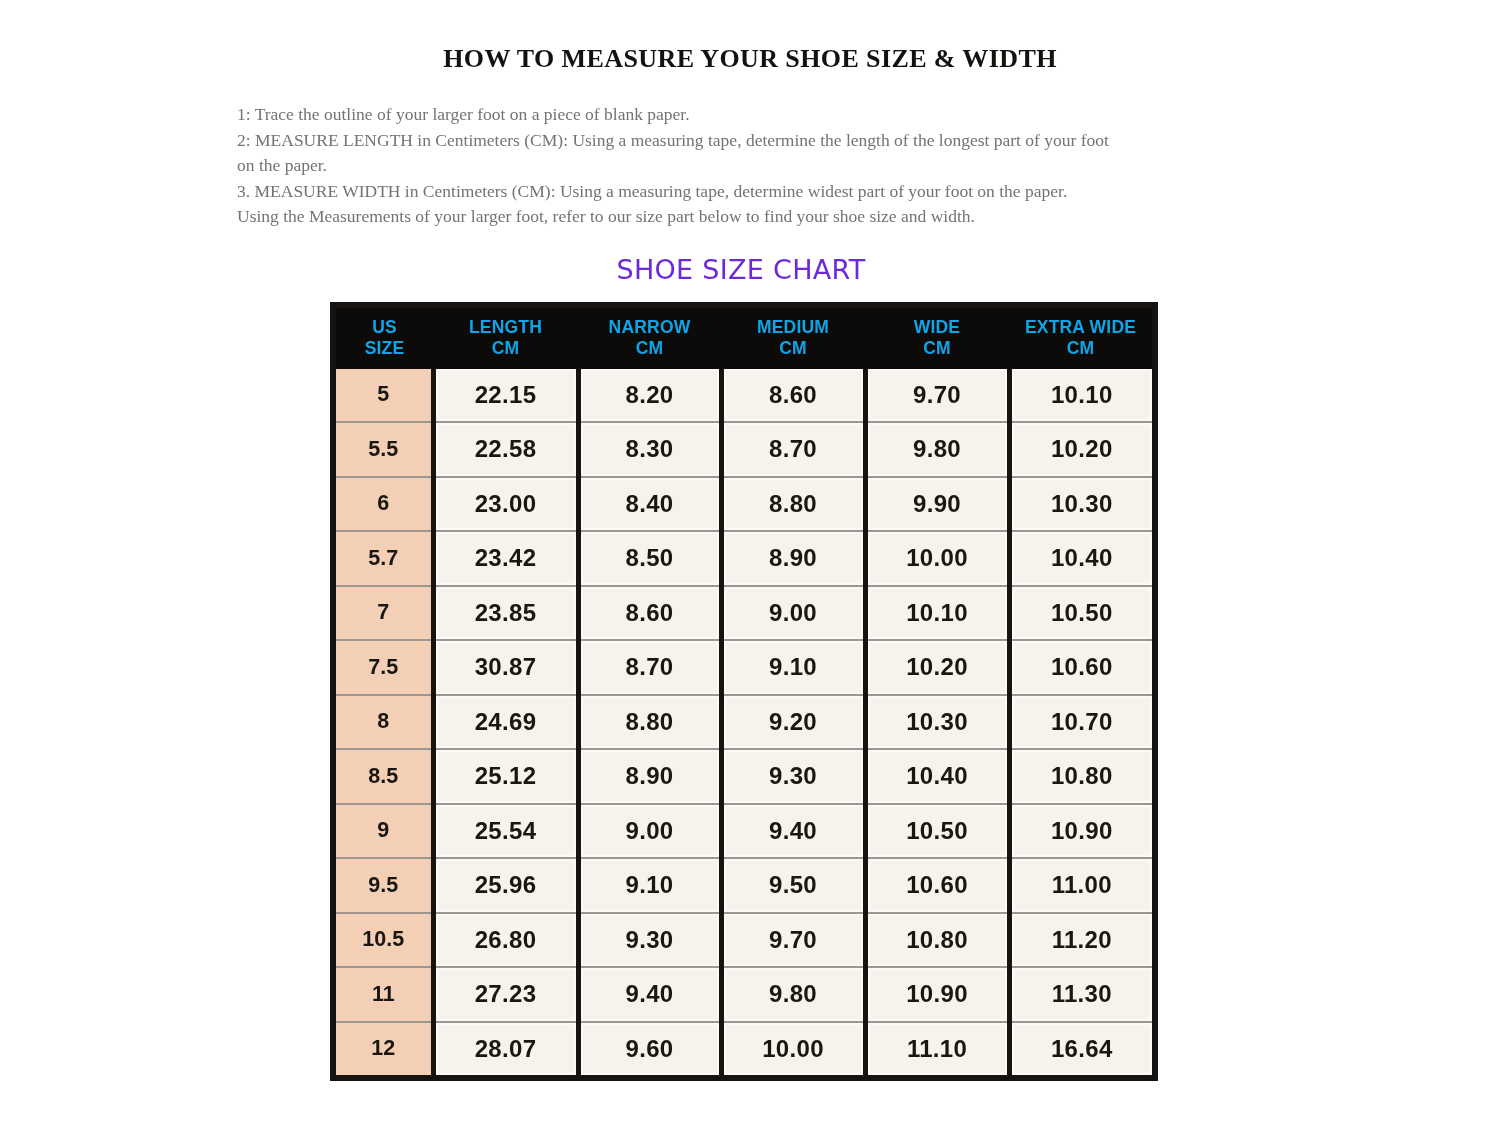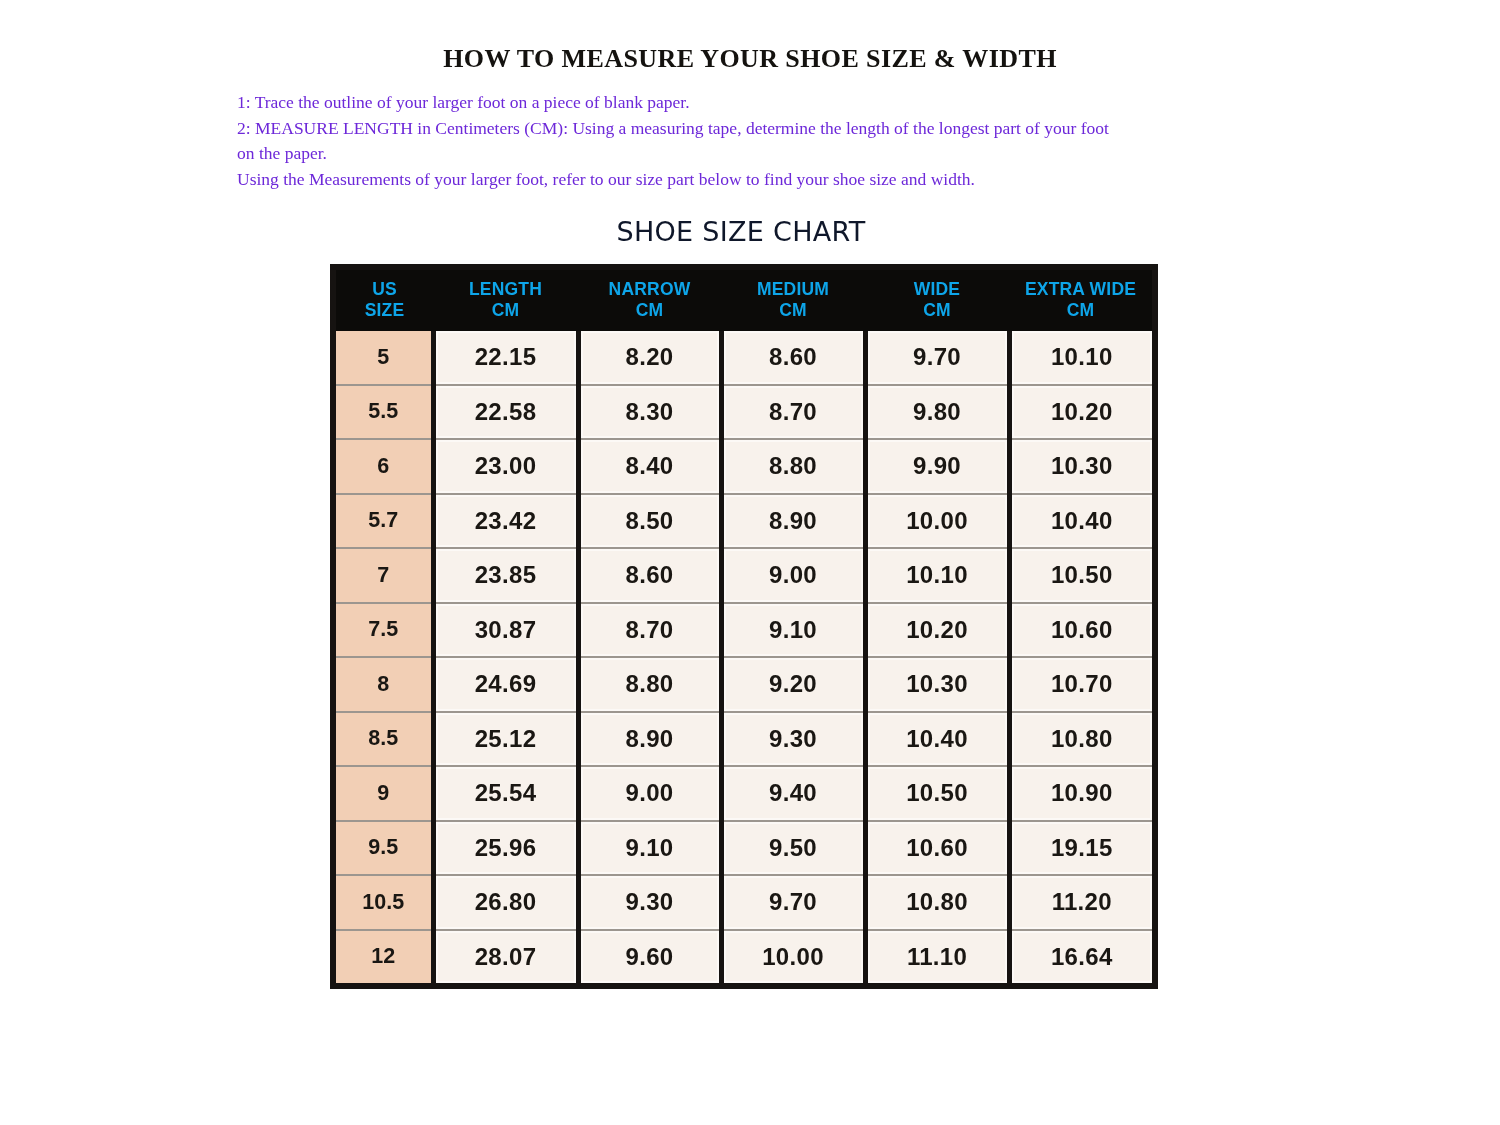--- a/index.html
+++ b/index.html
@@ -21,38 +21,38 @@
     margin: 0;
     padding-top: 44px;
     text-align: center;
     font-family: "Liberation Serif", serif;
     font-weight: bold;
     font-size: 26px;
     letter-spacing: 0.4px;
     color: #14120f;
   }
   .instructions {
-    margin: 16px 0 0 237px;
+    margin: 28px 0 0 237px;
     width: 990px;
     font-size: 17.5px;
     line-height: 25.5px;
-    color: #6d28d9;
+    color: #737373;
   }
   .instructions .line { margin: 0; }
   .chart-heading {
     margin: 0;
     padding-top: 24px;
     width: 822px;
     margin-left: 330px;
     text-align: center;
     font-family: "DejaVu Sans", sans-serif;
     font-weight: normal;
     font-size: 27px;
     letter-spacing: 0.3px;
-    color: #0f172a;
+    color: #6d28d9;
   }
   .table-wrap {
     margin: 17px 0 0 330px;
     width: 822px;
   }
   table.size-chart {
     border-collapse: collapse;
     table-layout: fixed;
     width: 822px;
     background: var(--frame, #161311);
@@ -95,20 +95,21 @@
 <body>
 
 <div class="page">
 
   <h1 class="main-title">HOW TO MEASURE YOUR SHOE SIZE &amp; WIDTH</h1>
 
   <div class="instructions">
     <div class="line">1: Trace the outline of your larger foot on a piece of blank paper.</div>
     <div class="line">2: MEASURE LENGTH in Centimeters (CM): Using a measuring tape, determine the length of the longest part of your foot</div>
     <div class="line">on the paper.</div>
+    <div class="line">3. MEASURE WIDTH in Centimeters (CM): Using a measuring tape, determine widest part of your foot on the paper.</div>
     <div class="line">Using the Measurements of your larger foot, refer to our size part below to find your shoe size and width.</div>
   </div>
 
   <h2 class="chart-heading">SHOE SIZE CHART</h2>
 
   <div class="table-wrap" id="size-table">
       <table class="size-chart">
         <colgroup>
           <col style="width: 100px;">
           <col style="width: 145px;">
@@ -217,31 +218,39 @@
             <td class="data-cell">9.40</td>
             <td class="data-cell">10.50</td>
             <td class="data-cell">10.90</td>
           </tr>
           <tr>
             <td class="size-cell">9.5</td>
             <td class="data-cell">25.96</td>
             <td class="data-cell">9.10</td>
             <td class="data-cell">9.50</td>
             <td class="data-cell">10.60</td>
-            <td class="data-cell">19.15</td>
+            <td class="data-cell">11.00</td>
           </tr>
           <tr>
             <td class="size-cell">10.5</td>
             <td class="data-cell">26.80</td>
             <td class="data-cell">9.30</td>
             <td class="data-cell">9.70</td>
             <td class="data-cell">10.80</td>
             <td class="data-cell">11.20</td>
           </tr>
           <tr>
+            <td class="size-cell">11</td>
+            <td class="data-cell">27.23</td>
+            <td class="data-cell">9.40</td>
+            <td class="data-cell">9.80</td>
+            <td class="data-cell">10.90</td>
+            <td class="data-cell">11.30</td>
+          </tr>
+          <tr>
             <td class="size-cell">12</td>
             <td class="data-cell">28.07</td>
             <td class="data-cell">9.60</td>
             <td class="data-cell">10.00</td>
             <td class="data-cell">11.10</td>
             <td class="data-cell">16.64</td>
           </tr>
         </tbody>
       </table>
     </div>

